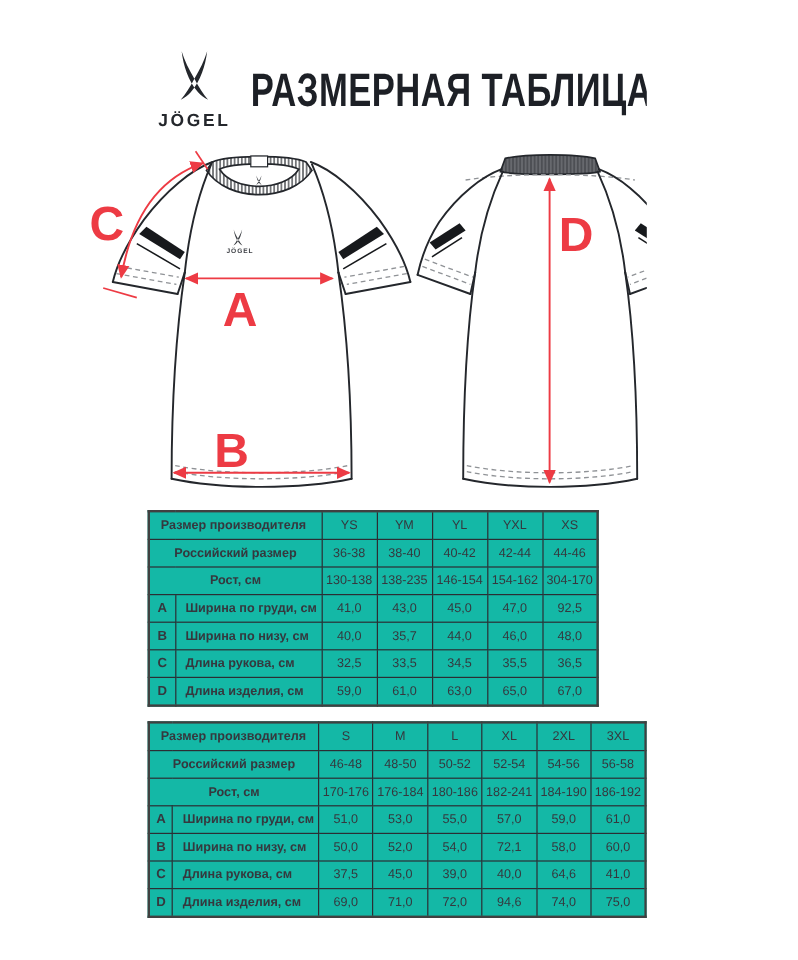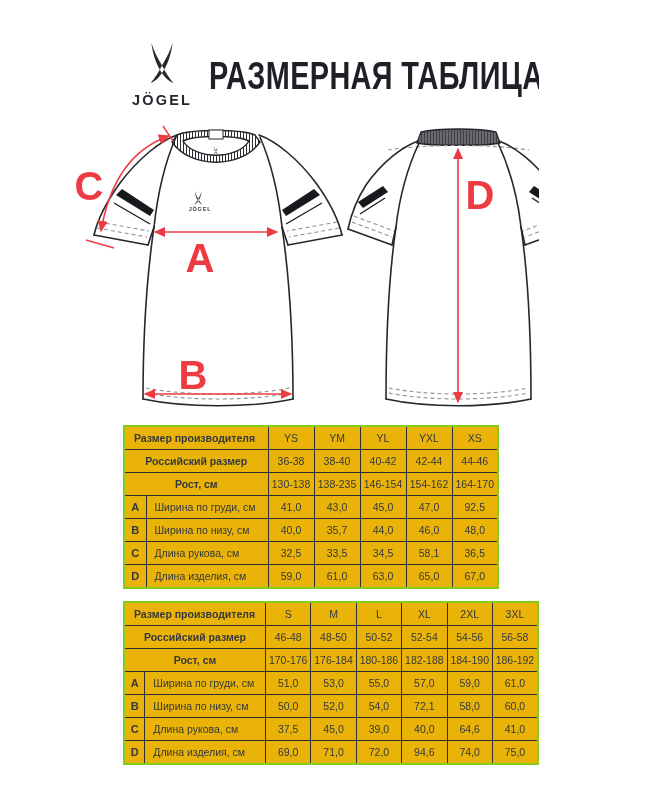--- a/index.html
+++ b/index.html
@@ -15,30 +15,30 @@
 
   
   .front-svg{position:absolute;left:50px;top:115px;}
   .back-svg{position:absolute;left:330px;top:115px;}
   .measure-letter-label{font-weight:bold;font-size:40px;}
 
   
   .tbl-wrap{position:absolute;left:123px;}
   #table1{top:425px;}
   #table2{top:601px;}
-  table.size-table{border-collapse:collapse;table-layout:fixed;background:#eab308;
-                   border:2px solid #84cc16;}
+  table.size-table{border-collapse:collapse;table-layout:fixed;background:#14b8a6;
+                   border:2px solid #404040;}
   table.size-table td{border:1.5px solid #2b2e34;height:22px;padding:0 2px;
                       font-family:"Liberation Sans",sans-serif;font-size:10.5px;
                       color:#35383e;text-align:center;vertical-align:middle;
                       overflow:hidden;white-space:nowrap;}
   table.size-table td.lbl{font-weight:bold;}
   table.size-table td.lbl.left{text-align:left;padding-left:9px;}
   table.size-table td.letter{font-weight:bold;font-size:11px;}
-  table.size-table td.mlabel{text-align:left;padding-left:8px;font-weight:normal;}
+  table.size-table td.mlabel{text-align:left;padding-left:8px;font-weight:bold;}
 </style>
 </head>
 <body>
 
 <div class="page">
 
   <svg class="logo-svg" width="70" height="72" viewBox="0 0 70 72">
     <defs>
       <path id="tulip" d="M22,2 C26,34 36,66 58,92 C64,99 72,105 80,108
                          C70,96 60,82 50,62 C38,42 28,22 22,2 Z
@@ -191,21 +191,21 @@
             <td class="val">40-42</td>
             <td class="val">42-44</td>
             <td class="val">44-46</td>
           </tr>
           <tr>
             <td class="lbl" colspan="2">Рост, см</td>
             <td class="val">130-138</td>
             <td class="val">138-235</td>
             <td class="val">146-154</td>
             <td class="val">154-162</td>
-            <td class="val">164-170</td>
+            <td class="val">304-170</td>
           </tr>
           <tr>
             <td class="letter">A</td>
             <td class="mlabel">Ширина по груди, см</td>
             <td class="val">41,0</td>
             <td class="val">43,0</td>
             <td class="val">45,0</td>
             <td class="val">47,0</td>
             <td class="val">92,5</td>
           </tr>
@@ -217,21 +217,21 @@
             <td class="val">44,0</td>
             <td class="val">46,0</td>
             <td class="val">48,0</td>
           </tr>
           <tr>
             <td class="letter">C</td>
             <td class="mlabel">Длина рукова, см</td>
             <td class="val">32,5</td>
             <td class="val">33,5</td>
             <td class="val">34,5</td>
-            <td class="val">58,1</td>
+            <td class="val">35,5</td>
             <td class="val">36,5</td>
           </tr>
           <tr>
             <td class="letter">D</td>
             <td class="mlabel">Длина изделия, см</td>
             <td class="val">59,0</td>
             <td class="val">61,0</td>
             <td class="val">63,0</td>
             <td class="val">65,0</td>
             <td class="val">67,0</td>
@@ -268,21 +268,21 @@
             <td class="val">50-52</td>
             <td class="val">52-54</td>
             <td class="val">54-56</td>
             <td class="val">56-58</td>
           </tr>
           <tr>
             <td class="lbl" colspan="2">Рост, см</td>
             <td class="val">170-176</td>
             <td class="val">176-184</td>
             <td class="val">180-186</td>
-            <td class="val">182-188</td>
+            <td class="val">182-241</td>
             <td class="val">184-190</td>
             <td class="val">186-192</td>
           </tr>
           <tr>
             <td class="letter">A</td>
             <td class="mlabel">Ширина по груди, см</td>
             <td class="val">51,0</td>
             <td class="val">53,0</td>
             <td class="val">55,0</td>
             <td class="val">57,0</td>

